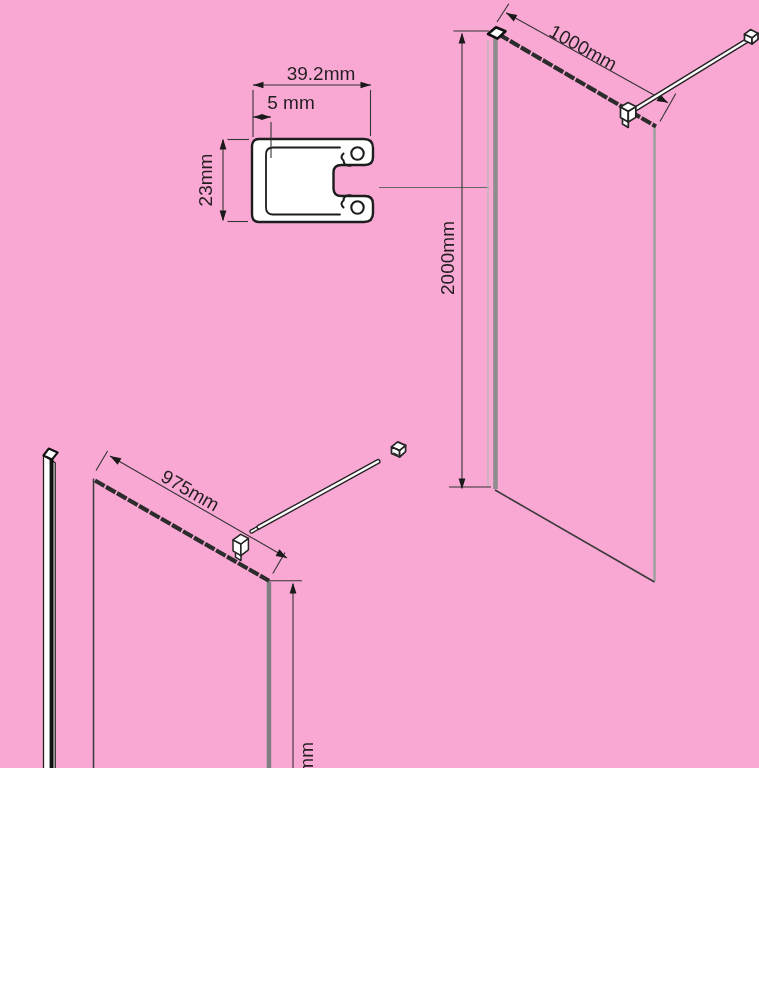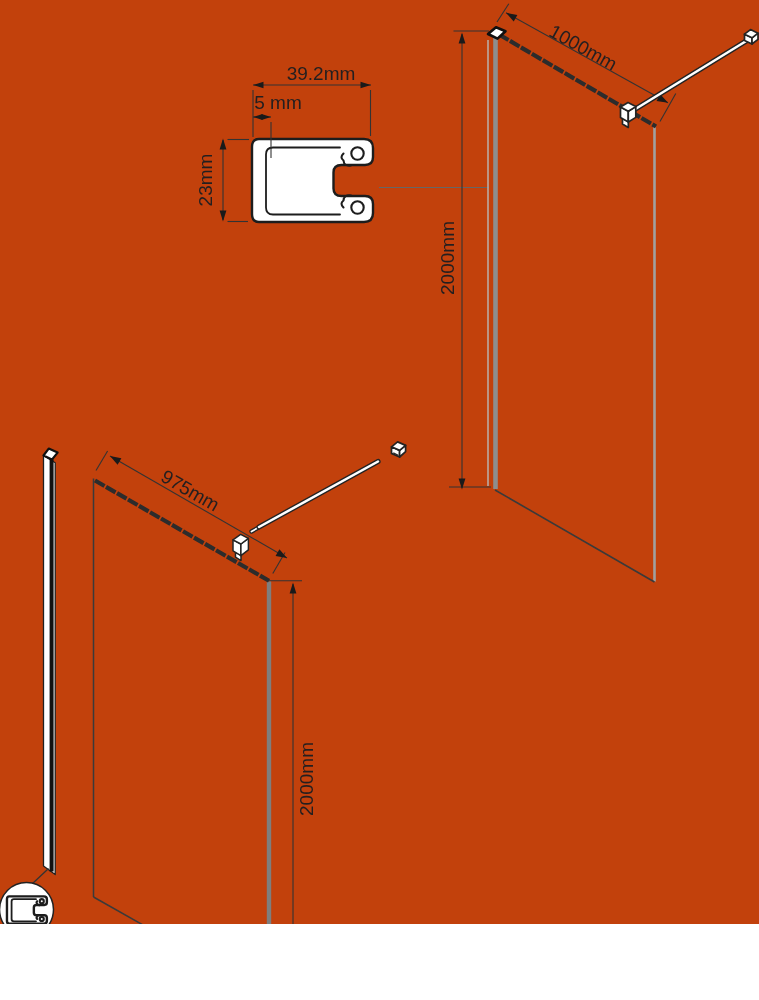--- a/index.html
+++ b/index.html
@@ -1,19 +1,19 @@
 <!DOCTYPE html>
 <html><head>
 <meta charset="utf-8">
 <style>
   html,body{margin:0;padding:0;background:#ffffff;}
   .canvas{
     position:relative;
-    width:759px;height:924px;
-    background:#c2410c;
+    width:759px;height:768px;
+    background:#f9a8d4;
     font-family:"Liberation Sans", sans-serif;
     overflow:hidden;
     text-decoration:underline;
   }
   .canvas svg{position:absolute;left:0;top:0;}
   .dimlabel{
     position:absolute;
     height:22px;line-height:22px;
     width:140px;
     text-align:center;
@@ -145,19 +145,19 @@
     </g>
 
     <g>
       <line x1="31.5" y1="884.5" x2="48.5" y2="868.5" stroke="#333333" stroke-width="1.2"></line>
       <circle cx="26.5" cy="909.5" r="27" fill="#ffffff" stroke="#222222" stroke-width="1.5"></circle>
       <use href="#xsec-shape" transform="translate(-76.2,850.5) scale(0.33)"></use>
     </g>
   </svg>
 
   <span class="dimlabel" style="left:251px;top:63px;">39.2mm</span>
-  <span class="dimlabel" style="left:208px;top:92px;">5 mm</span>
+  <span class="dimlabel" style="left:221px;top:92px;">5 mm</span>
   <span class="dimlabel rot-ccw" style="left:136px;top:169px;">23mm</span>
   <span class="dimlabel rot-29" style="left:513px;top:37px;">1000mm</span>
   <span class="dimlabel rot-ccw" style="left:378px;top:247px;">2000mm</span>
   <span class="dimlabel rot-30" style="left:120px;top:480px;">975mm</span>
   <span class="dimlabel rot-ccw" style="left:237px;top:768px;">2000mm</span>
 </div>
 
 </body></html>

